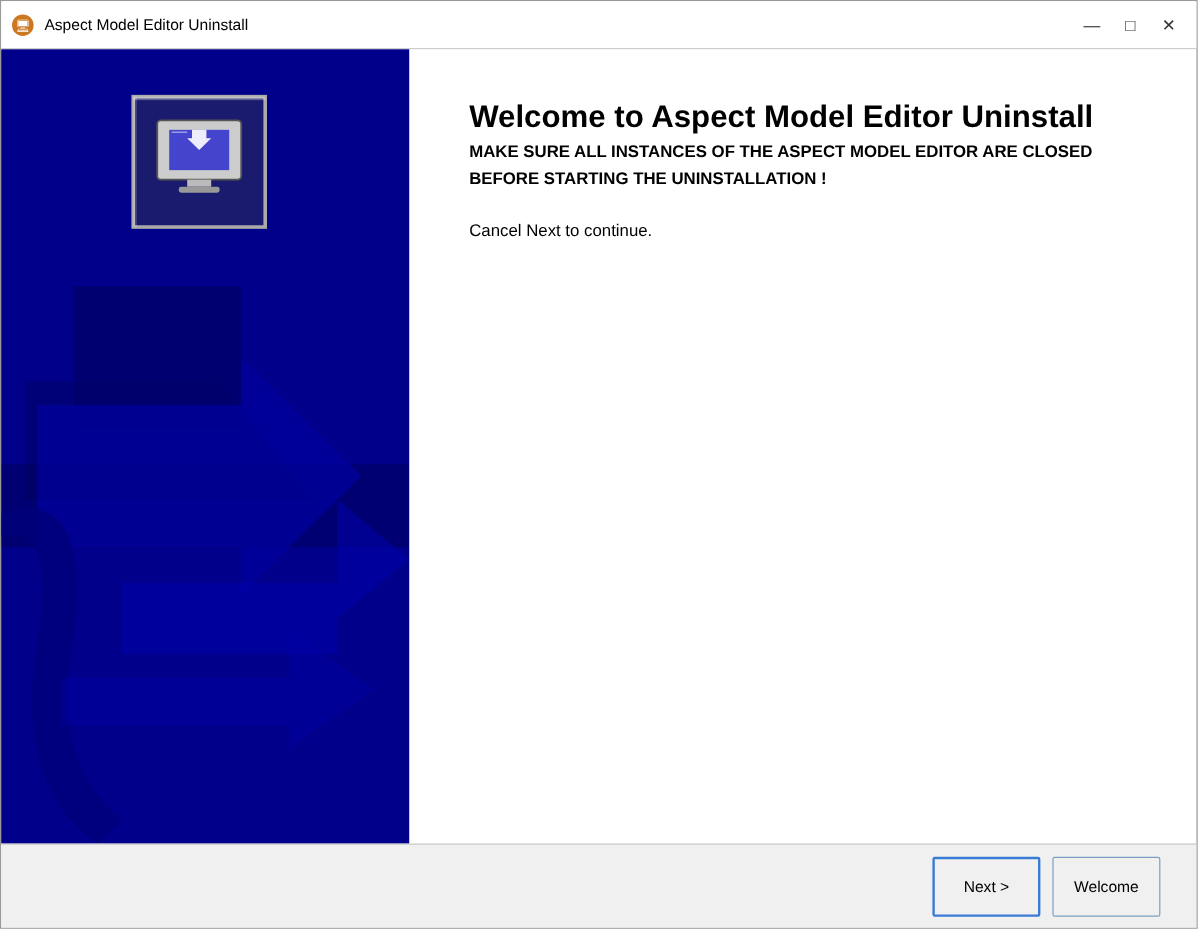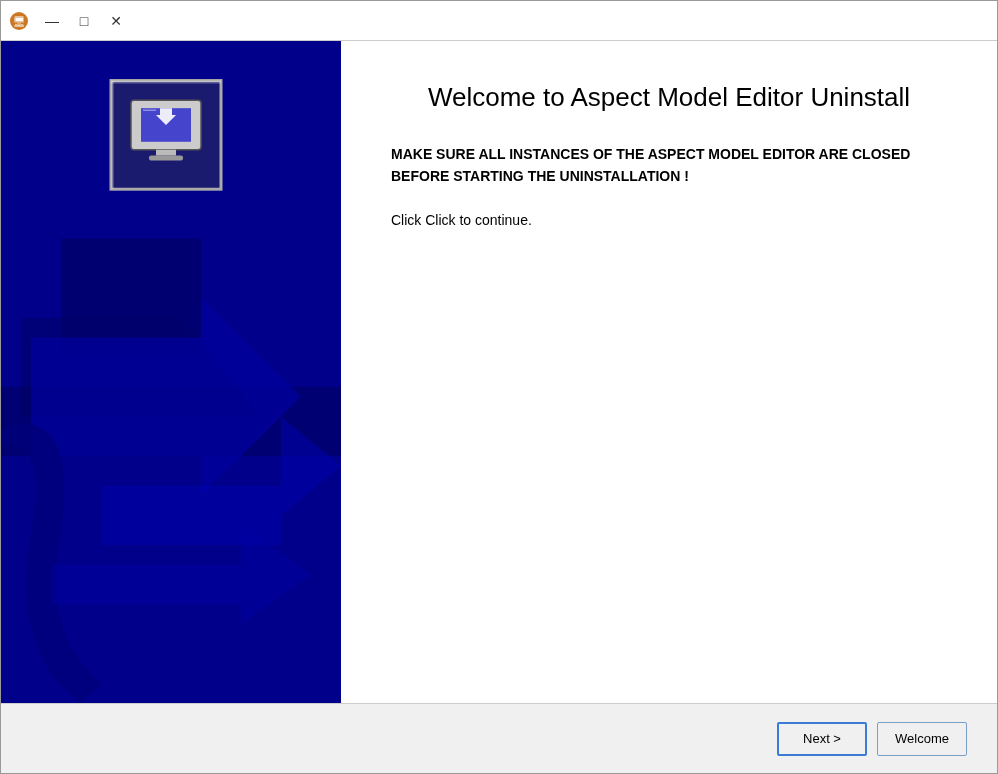--- a/index.html
+++ b/index.html
@@ -92,25 +92,23 @@
     .main-content {
       flex: 1;
       background: #ffffff;
       padding: 40px 50px;
       display: flex;
       flex-direction: column;
     }
 
     .welcome-title {
       font-size: 26px;
-      font-weight: normal;
-      color: #000;
-      margin-bottom: 28px;
+      font-weight: bold;
+      color: #000;
       line-height: 1.3;
-      text-align: center;
     }
 
     .warning-text {
       font-size: 14px;
       color: #000;
       margin-bottom: 24px;
       line-height: 1.6;
       text-transform: uppercase;
       font-weight: bold;
     }
@@ -127,21 +125,21 @@
       display: flex;
       align-items: center;
       justify-content: flex-end;
       padding: 0 30px;
       gap: 10px;
       flex-shrink: 0;
     }
 
     .footer-btn {
       min-width: 90px;
-      height: 34px;
+      height: 50px;
       padding: 0 16px;
       font-size: 13px;
       cursor: pointer;
       border: 1px solid #7a9fc4;
       background: #f0f0f0;
       color: #000;
       border-radius: 2px;
       font-family: inherit;
     }
 
@@ -161,20 +159,21 @@
 
 <div class="window">
 
   <div class="title-bar">
     <div class="title-bar-icon">
       <svg viewBox="0 0 20 20" xmlns="http://www.w3.org/2000/svg">
         <circle cx="10" cy="10" r="9" fill="#cc7722"></circle>
         <text x="10" y="14" text-anchor="middle" font-size="10" fill="white">🖥</text>
       </svg>
     </div>
+    <span class="title-bar-text">Aspect Model Editor Uninstall</span>
     <div class="title-bar-controls">
       <button class="title-bar-btn">—</button>
       <button class="title-bar-btn">□</button>
       <button class="title-bar-btn close">✕</button>
     </div>
   </div>
 
   <div class="content-area">
 
     <div class="sidebar">
@@ -208,21 +207,21 @@
         <rect x="148" y="116" width="34" height="5" rx="2" fill="#999999"></rect>
 
         <rect x="110" y="40" width="110" height="3" fill="white" opacity="0.3"></rect>
         <rect x="110" y="40" width="3" height="110" fill="white" opacity="0.2"></rect>
       </svg>
     </div>
 
     <div class="main-content">
       <h1 class="welcome-title">Welcome to Aspect Model Editor Uninstall</h1>
       <p class="warning-text">MAKE SURE ALL INSTANCES OF THE ASPECT MODEL EDITOR ARE CLOSED BEFORE STARTING THE UNINSTALLATION !</p>
-      <p class="continue-text">Click Click to continue.</p>
+      <p class="continue-text">Cancel Next to continue.</p>
     </div>
   </div>
 
   <div class="footer">
     <button class="footer-btn next">Next &gt;</button>
     <button class="footer-btn">Welcome</button>
   </div>
 </div>
 
 </body></html>

